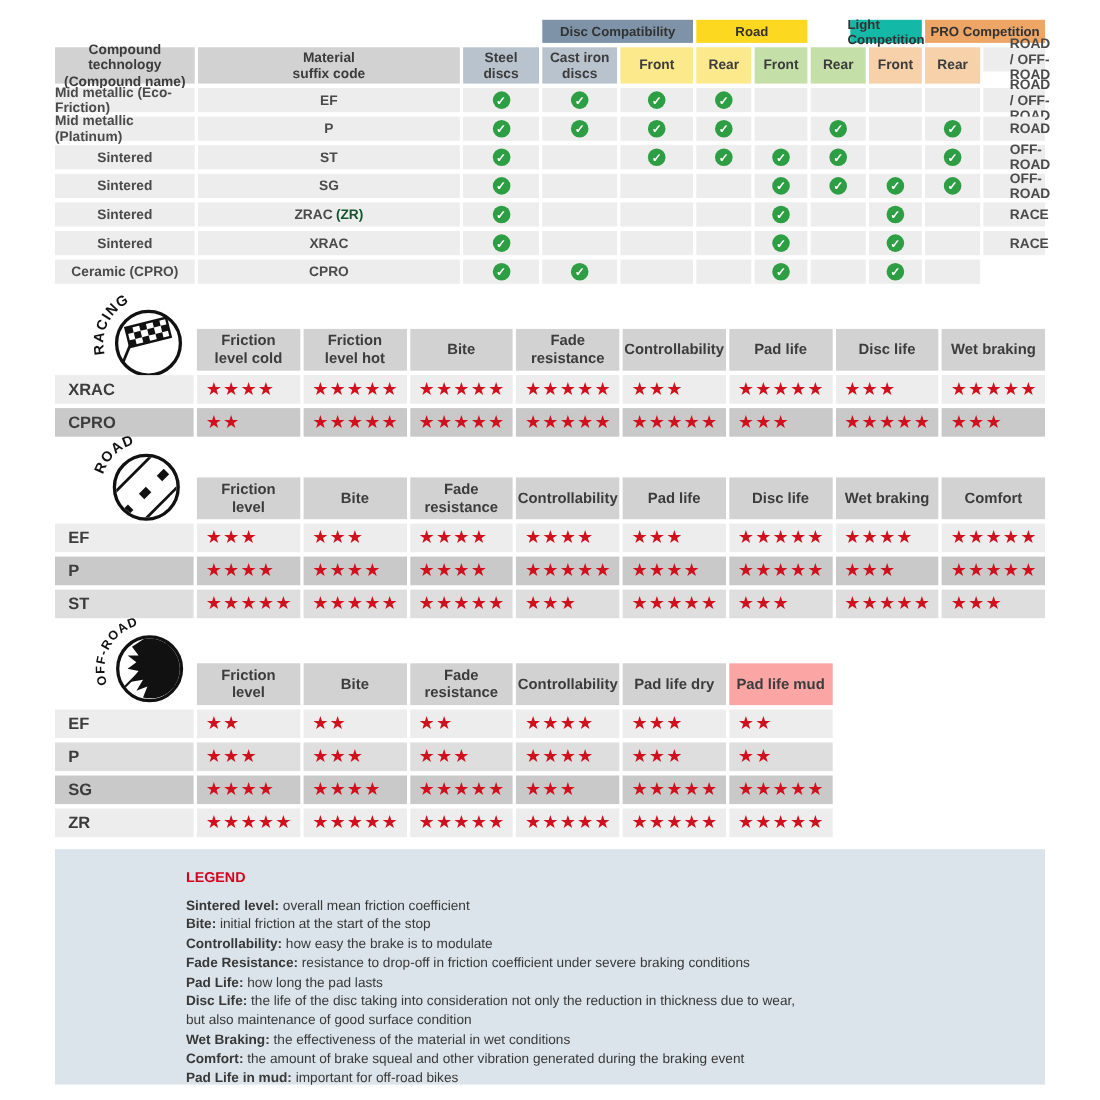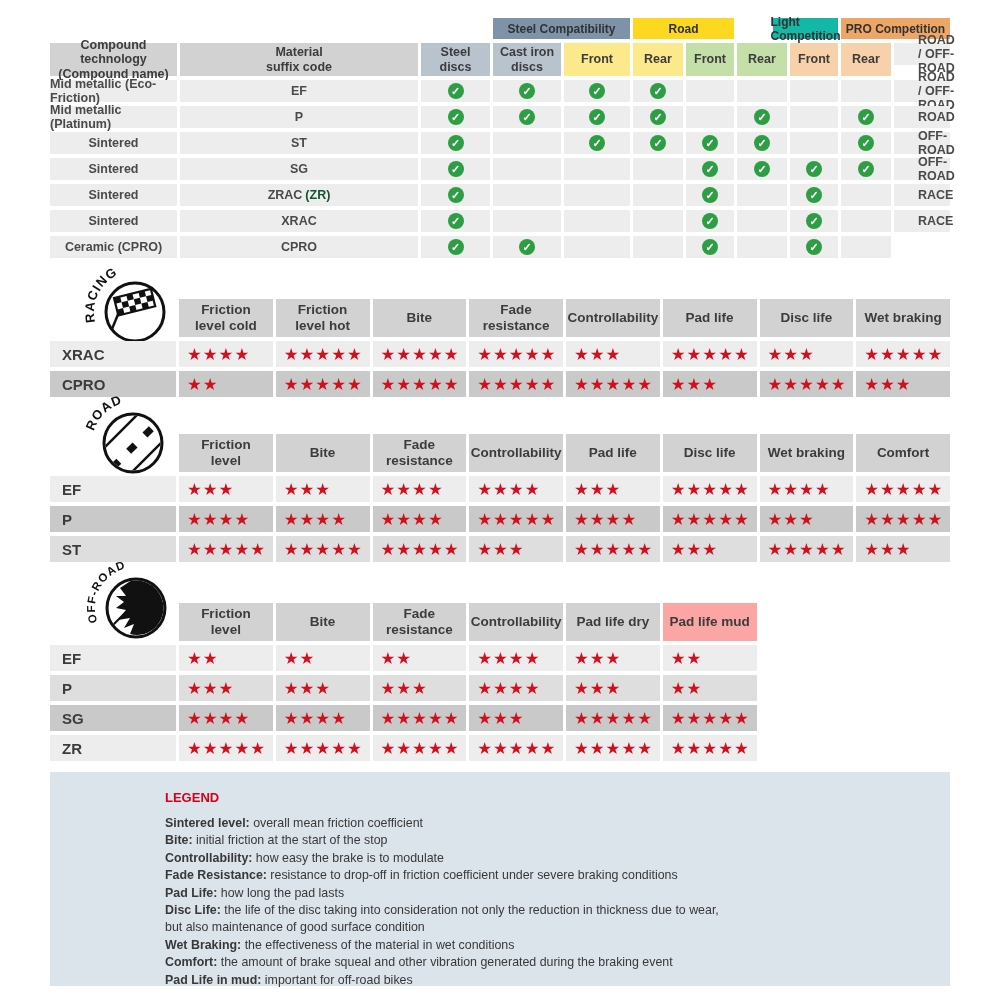--- a/index.html
+++ b/index.html
@@ -44,33 +44,33 @@
   
   .sect-icon{position:absolute;}
   #icon-racing{left:85px;top:260px;}
   #icon-road{left:83px;top:391px;}
   #icon-offroad{left:86px;top:556px;}
   .arc-label{font-size:13px;font-weight:700;letter-spacing:1px;fill:#111;
              font-family:"Liberation Sans",sans-serif;}
 
   
   .legend{position:absolute;left:50px;top:772px;width:900px;height:214px;background:#dbe4ea;}
-  .legend-inner{padding:18px 30px 0 95px;margin-left:20px;}
+  .legend-inner{padding:18px 30px 0 119px;}
   .legend-title{color:#d6001c;font-weight:700;font-size:13px;margin-bottom:10px;}
   .legend-line{font-size:12.4px;color:#383838;line-height:17.4px;}
   .legend-term{font-weight:700;}
 </style>
 </head>
 <body>
 
 <div class="canvas">
 
   <div class="compat">
       <div class="compat-spacer" style="grid-column: 1 / span 3;"></div>
-      <div class="group-h" style="background: rgb(126, 147, 168); grid-column: span 2;">Steel Compatibility</div>
+      <div class="group-h" style="background: rgb(126, 147, 168); grid-column: span 2;">Disc Compatibility</div>
       <div class="group-h" style="background: rgb(253, 216, 33); grid-column: span 2;">Road</div>
       <div class="group-h" style="background: #14b8a6; grid-column: span 2; margin-left: 36px;">Light Competition</div>
       <div class="group-h" style="background: rgb(237, 166, 102); grid-column: span 2;">PRO Competition</div>
       <div class="sub-h main-h">Compound technology
 (Compound name)</div>
       <div class="sub-h main-h">Material
 suffix code</div>
       <div class="sub-h" style="background: rgb(185, 195, 206);">Steel
 discs</div>
       <div class="sub-h" style="background: rgb(185, 195, 206);">Cast iron

